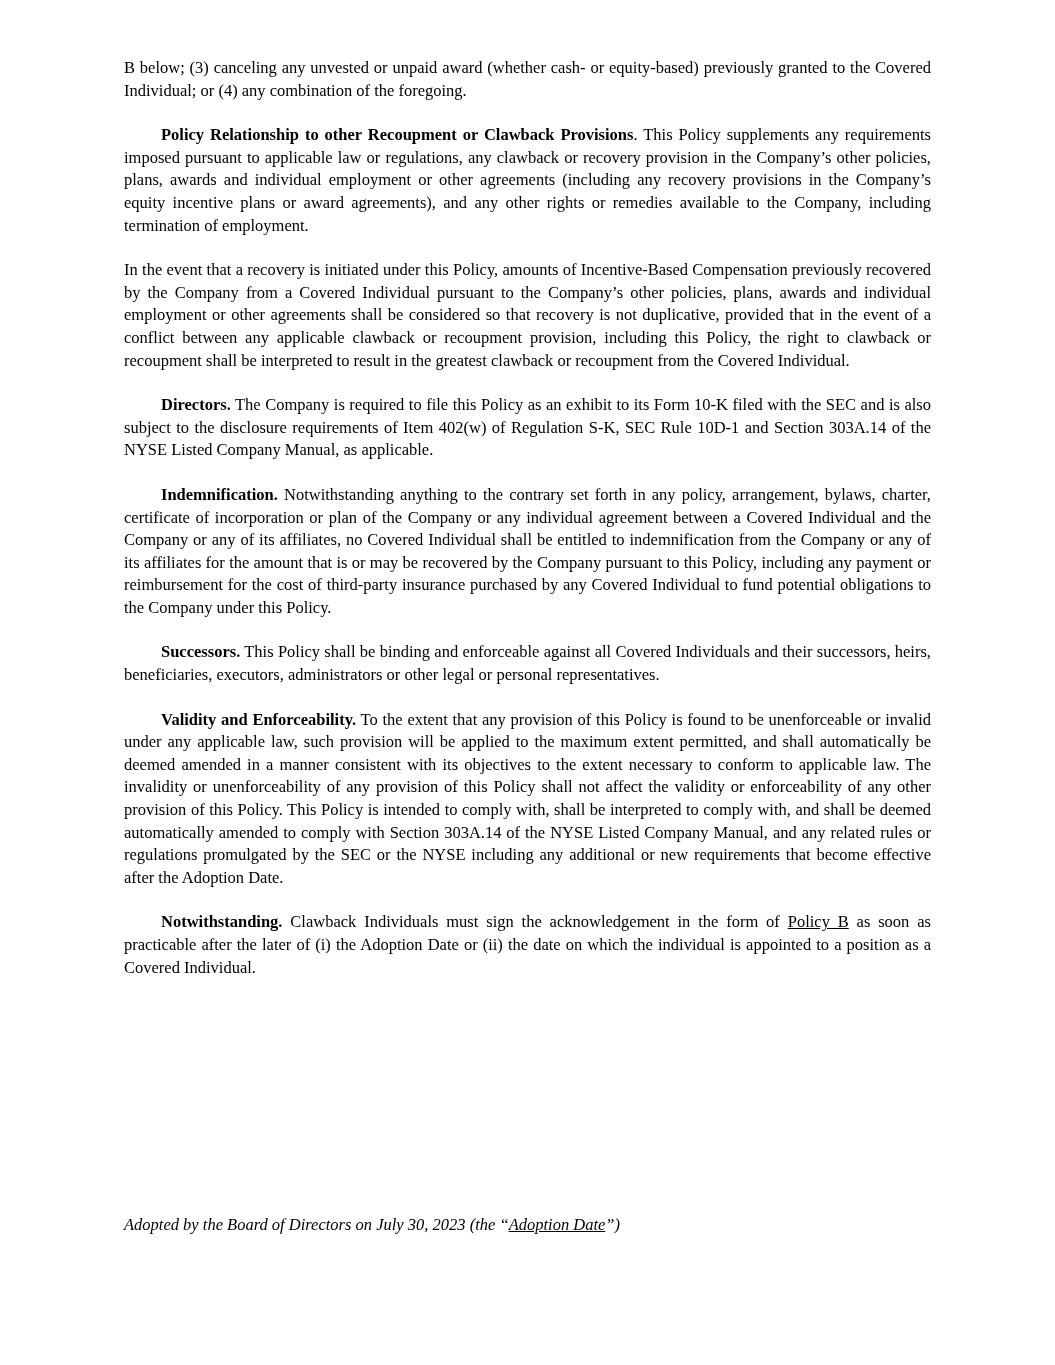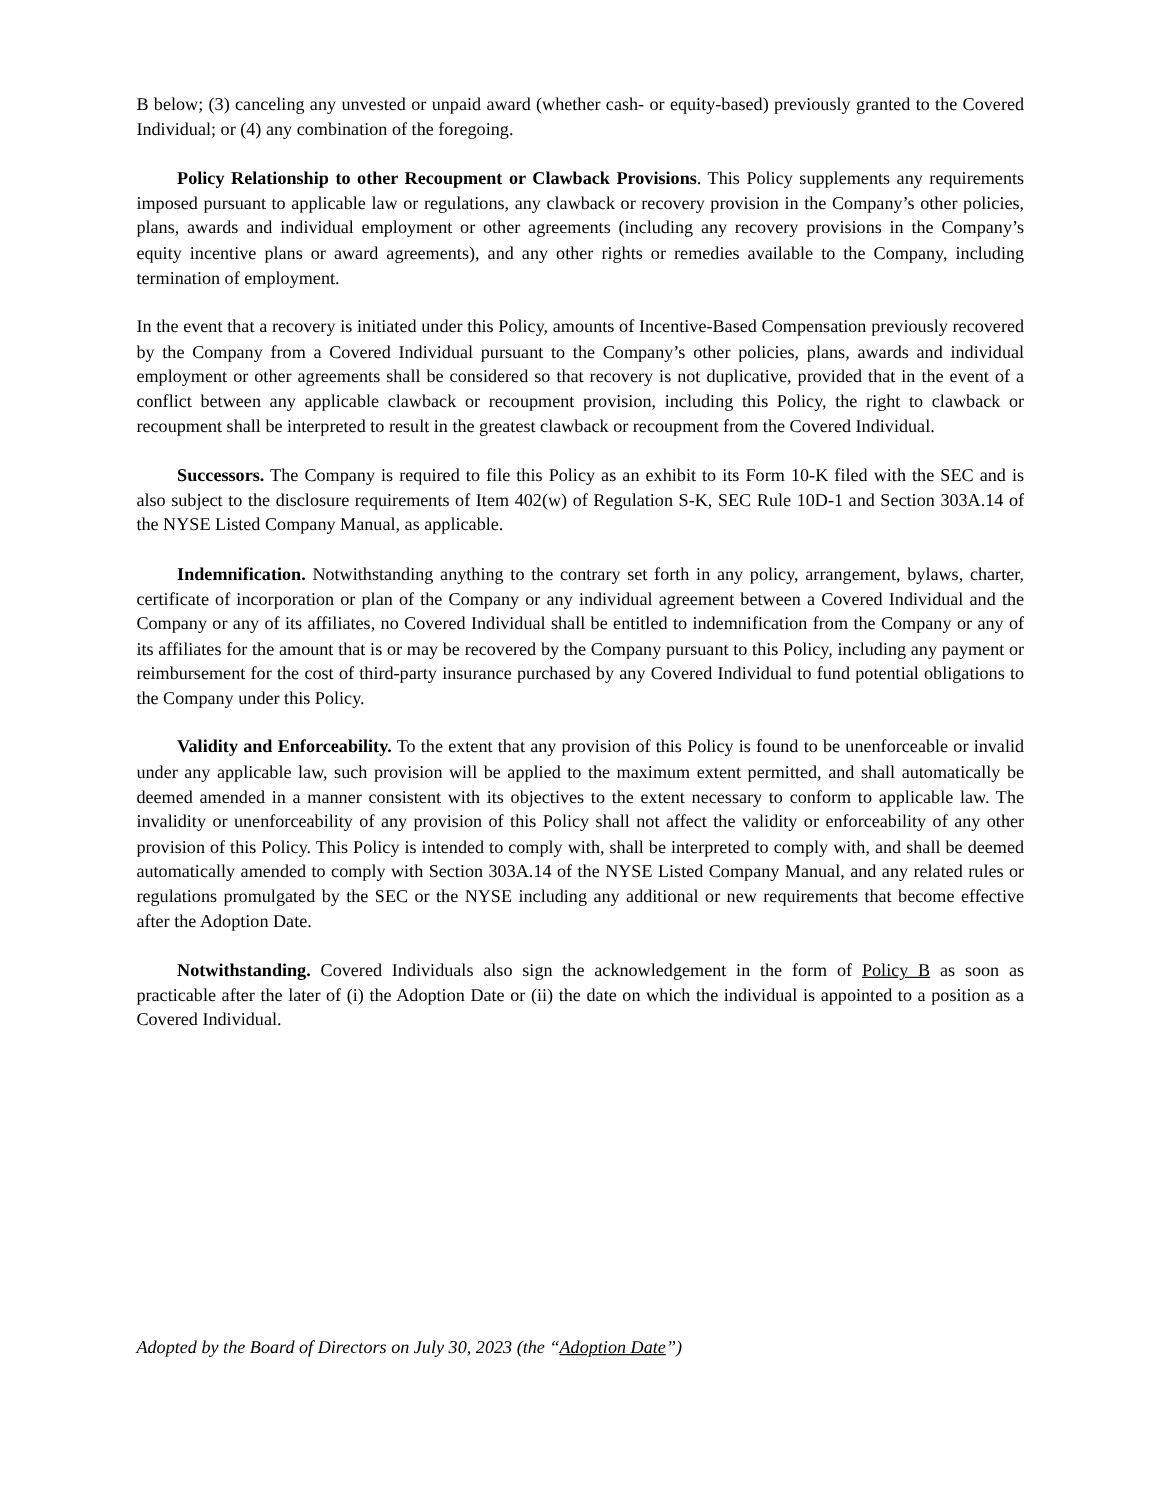--- a/index.html
+++ b/index.html
@@ -11,21 +11,21 @@
     width: 1055px;
     height: 1365px;
     color: #000000;
     font-family: "Liberation Serif", "DejaVu Serif", serif;
   }
   .page {
     position: relative;
     box-sizing: border-box;
     width: 1055px;
     height: 1365px;
-    padding: 84px 124px 0 124px;
+    padding: 57px 124px 0 124px;
     background: #ffffff;
   }
   .para {
     font-size: 16.5px;
     line-height: 22.6px;
     text-align: justify;
     margin: 0 0 22px 0;
   }
   .para b {
     font-weight: bold;
@@ -51,24 +51,25 @@
 
 <div class="page">
 
   <p class="para"><span>B below; (3) canceling any unvested or unpaid award (whether cash- or equity-based) previously granted to the Covered Individual; or (4) any combination of the foregoing.</span></p>
 
   <p class="para"><b>Policy Relationship to other Recoupment or Clawback Provisions</b><span>. This Policy supplements any requirements imposed pursuant to applicable law or regulations, any clawback or recovery provision in the Company’s other policies, plans, awards and individual employment or other agreements (including any recovery provisions in the Company’s equity incentive plans or award agreements), and any other rights or remedies available to the Company, including termination of employment.</span></p>
 
   <p class="para"><span>In the event that a recovery is initiated under this Policy, amounts of Incentive-Based Compensation previously recovered by the Company from a Covered Individual pursuant to the Company’s other policies, plans, awards and individual employment or other agreements shall be considered so that recovery is not duplicative, provided that in the event of a conflict between any applicable clawback or recoupment provision, including this Policy, the right to clawback or recoupment shall be interpreted to result in the greatest clawback or recoupment from the Covered Individual.</span></p>
 
 
-  <p class="para"><b>Successors.</b><span> The Company is required to file this Policy as an exhibit to its Form 10-K filed with the SEC and is also subject to the disclosure requirements of Item 402(w) of Regulation S-K, SEC Rule 10D-1 and Section 303A.14 of the NYSE Listed Company Manual, as applicable.</span></p>
+  <p class="para"><b>Directors.</b><span> The Company is required to file this Policy as an exhibit to its Form 10-K filed with the SEC and is also subject to the disclosure requirements of Item 402(w) of Regulation S-K, SEC Rule 10D-1 and Section 303A.14 of the NYSE Listed Company Manual, as applicable.</span></p>
 
   <p class="para"><b>Indemnification.</b><span>  Notwithstanding anything to the contrary set forth in any policy, arrangement, bylaws, charter, certificate of incorporation or plan of the Company or any individual agreement between a Covered Individual and the Company or any of its affiliates, no Covered Individual shall be entitled to indemnification from the Company or any of its affiliates for the amount that is or may be recovered by the Company pursuant to this Policy, including any payment or reimbursement for the cost of third-party insurance purchased by any Covered Individual to fund potential obligations to the Company under this Policy.</span></p>
 
+  <p class="para"><b>Successors.</b><span> This Policy shall be binding and enforceable against all Covered Individuals and their successors, heirs, beneficiaries, executors, administrators or other legal or personal representatives.</span></p>
 
   <p class="para"><b>Validity and Enforceability.</b><span> To the extent that any provision of this Policy is found to be unenforceable or invalid under any applicable law, such provision will be applied to the maximum extent permitted, and shall automatically be deemed amended in a manner consistent with its objectives to the extent necessary to conform to applicable law. The invalidity or unenforceability of any provision of this Policy shall not affect the validity or enforceability of any other provision of this Policy. This Policy is intended to comply with, shall be interpreted to comply with, and shall be deemed automatically amended to comply with Section 303A.14 of the NYSE Listed Company Manual, and any related rules or regulations promulgated by the SEC or the NYSE including any additional or new requirements that become effective after the Adoption Date.</span></p>
 
-  <p class="para"><b>Notwithstanding.</b><span> Covered Individuals also sign the acknowledgement in the form of </span><u>Policy B</u><span> as soon as practicable after the later of (i) the Adoption Date or (ii) the date on which the individual is appointed to a position as a Covered Individual.</span></p>
+  <p class="para"><b>Notwithstanding.</b><span> Clawback Individuals must sign the acknowledgement in the form of </span><u>Policy B</u><span> as soon as practicable after the later of (i) the Adoption Date or (ii) the date on which the individual is appointed to a position as a Covered Individual.</span></p>
 
   <p class="footer-note"><span>Adopted by the Board of Directors on July 30, 2023 (the “</span><u>Adoption Date</u><span>”)</span></p>
 
 </div>
 
 </body></html>

